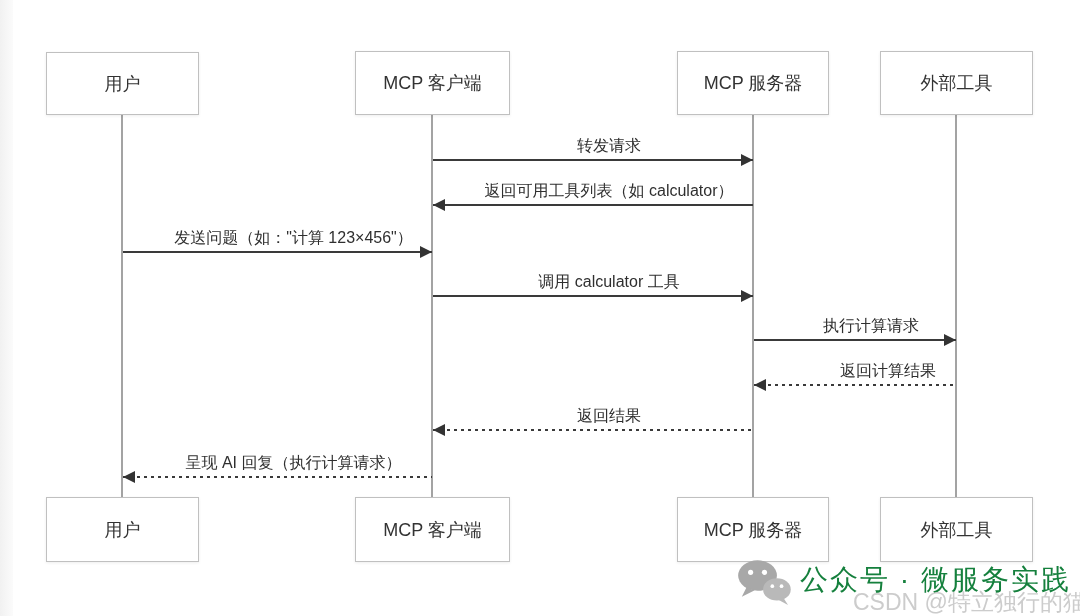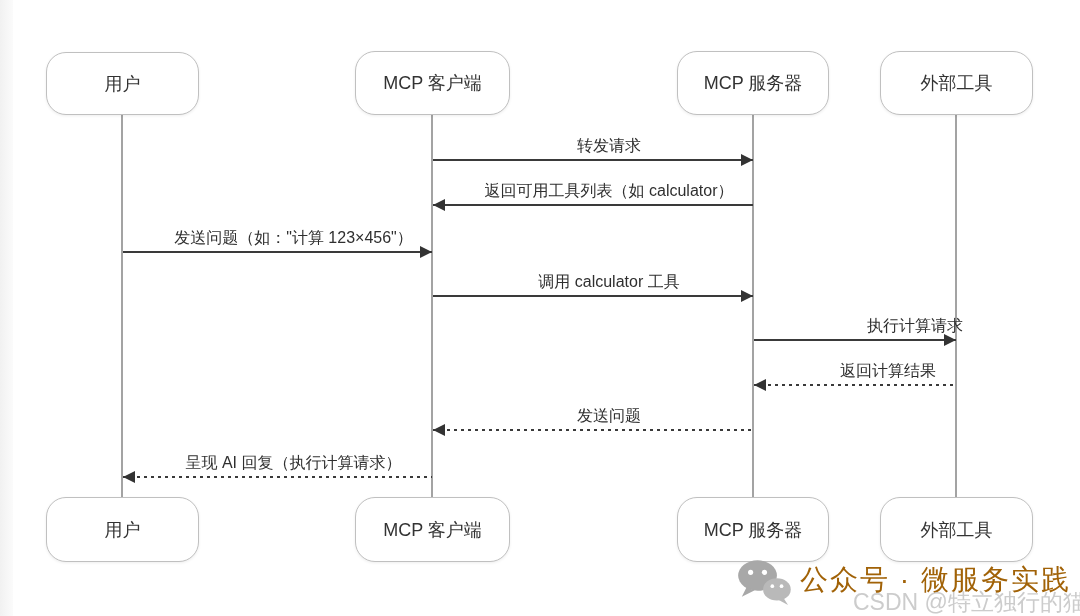--- a/index.html
+++ b/index.html
@@ -19,21 +19,21 @@
     position: absolute;
     left: 0; top: 0;
     width: 13px; height: 616px;
     background: linear-gradient(to right, #f1f1f1, #fbfbfb);
   }
   .actor-box {
     position: absolute;
     box-sizing: border-box;
     background: #ffffff;
     border: 1.5px solid #c0c0c0;
-    border-radius: 20px;
+    border-radius: 0;
     display: flex;
     align-items: center;
     justify-content: center;
     font-size: 18px;
     color: #333333;
     box-shadow: 0 1px 3px rgba(0,0,0,0.07);
     z-index: 2;
   }
   .lifeline {
     position: absolute;
@@ -74,21 +74,21 @@
   .arrow-head.left  { border-right: 12px solid #333333; }
   .watermark {
     position: absolute;
     z-index: 5;
   }
   .wm-main {
     position: absolute;
     left: 800px; top: 561px;
     font-size: 28px;
     letter-spacing: 2px;
-    color: #a16207;
+    color: #15803d;
     white-space: nowrap;
   }
   .wm-sub {
     position: absolute;
     left: 853px; top: 587px;
     font-size: 23px;
     color: #cccccc;
     white-space: nowrap;
   }
   .wm-icon {
@@ -139,33 +139,33 @@
     <div class="arrow-head right" style="left:420px; top:246px;"></div>
   </div>
 
   <div>
     <div class="msg-label" style="left:433px; top:272px; width:320px;">调用 calculator 工具</div>
     <div class="msg-line solid" style="left:433px; top:295px; width:320px;"></div>
     <div class="arrow-head right" style="left:741px; top:290px;"></div>
   </div>
 
   <div>
-    <div class="msg-label" style="left:798px; top:316px; width:202px;">执行计算请求</div>
+    <div class="msg-label" style="left:754px; top:316px; width:202px;">执行计算请求</div>
     <div class="msg-line solid" style="left:754px; top:339px; width:202px;"></div>
     <div class="arrow-head right" style="left:944px; top:334px;"></div>
   </div>
 
   <div>
     <div class="msg-label" style="left:754px; top:361px; width:202px;padding-left:17px;">返回计算结果</div>
     <div class="msg-line dotted" style="left:754px; top:384px; width:202px;"></div>
     <div class="arrow-head left" style="left:754px; top:379px;"></div>
   </div>
 
   <div>
-    <div class="msg-label" style="left:433px; top:406px; width:320px;">发送问题</div>
+    <div class="msg-label" style="left:433px; top:406px; width:320px;">返回结果</div>
     <div class="msg-line dotted" style="left:433px; top:429px; width:320px;"></div>
     <div class="arrow-head left" style="left:433px; top:424px;"></div>
   </div>
 
   <div>
     <div class="msg-label" style="left:123px; top:453px; width:309px;">呈现 AI 回复（执行计算请求）</div>
     <div class="msg-line dotted" style="left:123px; top:476px; width:309px;"></div>
     <div class="arrow-head left" style="left:123px; top:471px;"></div>
   </div>
 

